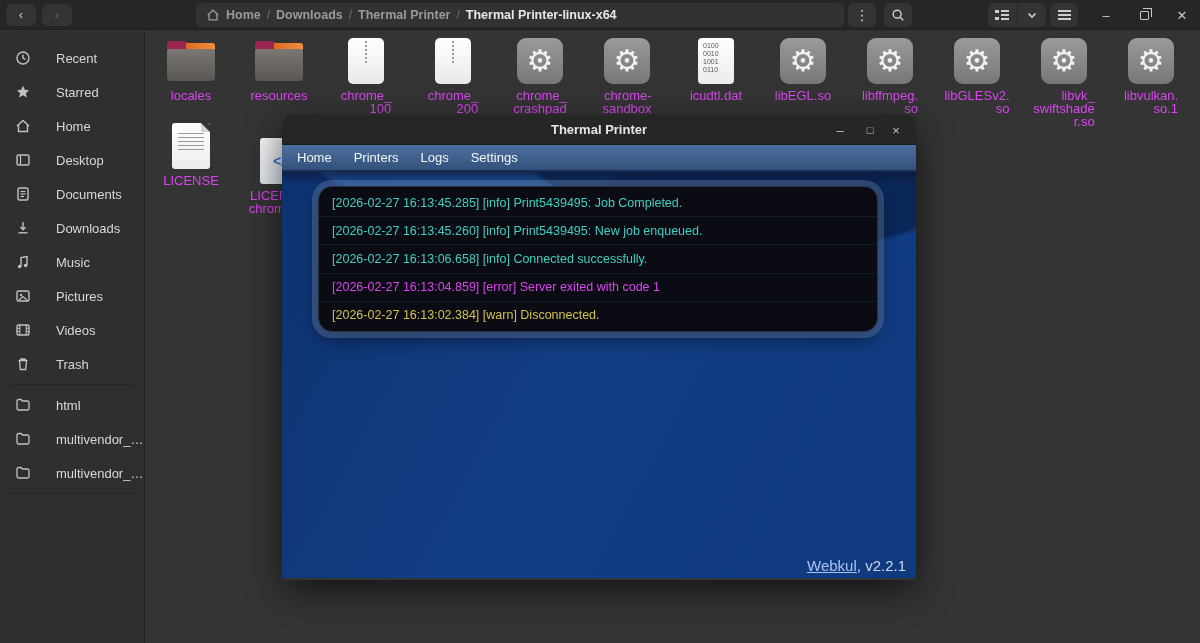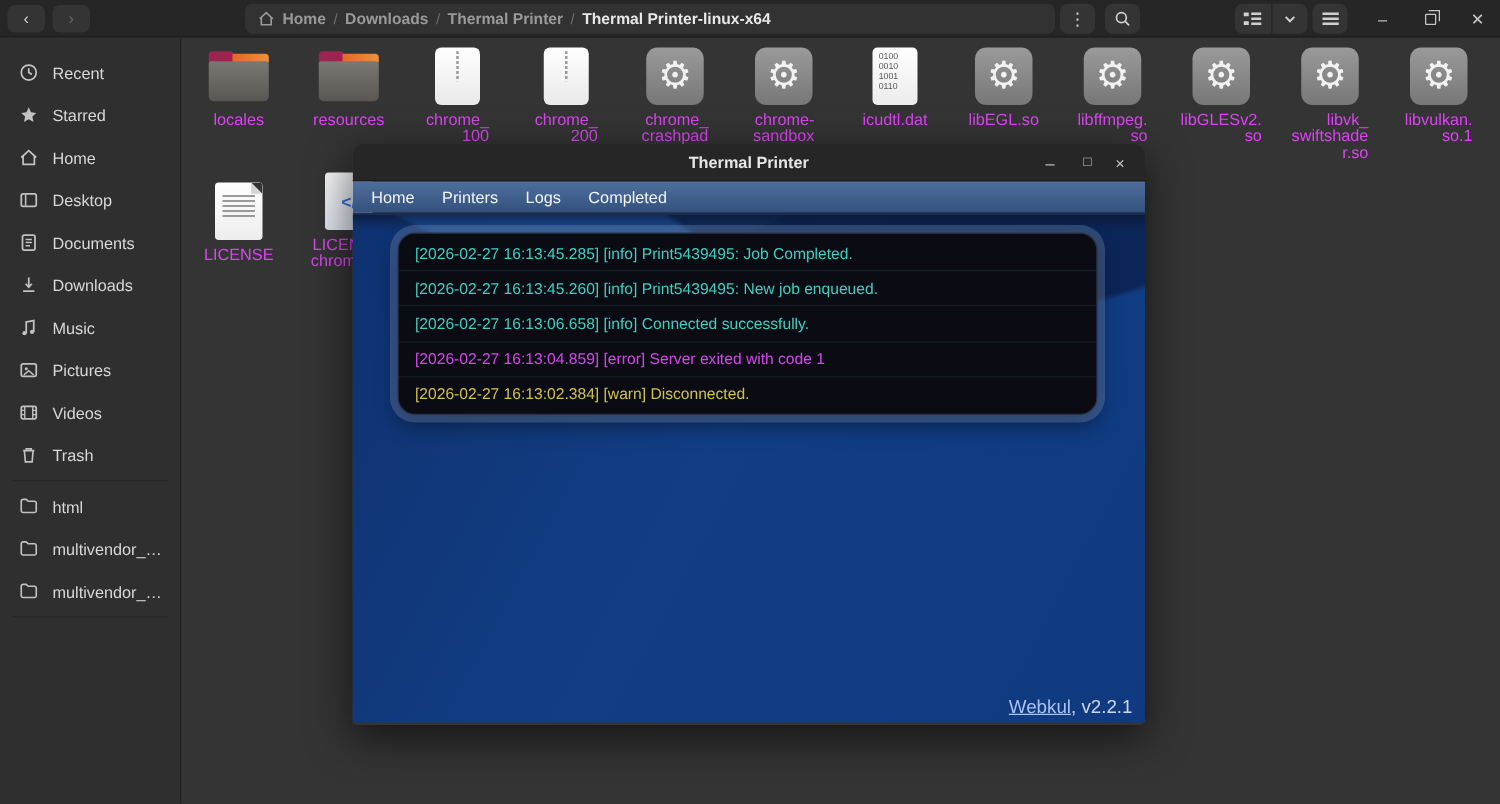--- a/index.html
+++ b/index.html
@@ -37,21 +37,21 @@
   .listglyph { width:14px; height:12px; position:relative; }
   .listglyph::before { content:""; position:absolute; left:0; top:1px; width:4px; height:3px; background:#d0d0d0; box-shadow:0 7px 0 #d0d0d0; }
   .listglyph::after { content:""; position:absolute; left:6px; top:1px; width:8px; height:2px; background:#d0d0d0;
             box-shadow:0 4px 0 #d0d0d0, 0 8px 0 #d0d0d0; }
   .hamglyph { width:13px; height:10px; border-top:2px solid #d0d0d0; border-bottom:2px solid #d0d0d0; position:relative; }
   .hamglyph::before { content:""; position:absolute; left:0; top:2px; width:13px; height:2px; background:#d0d0d0; }
 
   
   .sidebar { position:absolute; left:0; top:31px; width:145px; height:612px; background:#2f2f2f;
              border-right:1px solid #222; padding-top:10px; }
-  .side-item { height:34px; display:flex; align-items:center; padding-left:15px; gap:11px; color:#d8d8d8;
+  .side-item { height:34px; display:flex; align-items:center; padding-left:15px; gap:25px; color:#d8d8d8;
                font-size:13px; }
   .side-item svg { flex:0 0 auto; }
   .side-sep { height:1px; background:#262626; margin:3px 10px; }
 
   
   .file { position:absolute; width:86px; display:flex; flex-direction:column; align-items:center; }
   .flabel { margin-top:5px; font-size:13px; line-height:13px; color:#d946ef; text-align:right; white-space:pre-line; }
   .ficon { width:50px; height:46px; position:relative; display:flex; align-items:center; justify-content:center; }
 
   .folder-icon { width:48px; height:40px; position:relative; }
@@ -402,21 +402,21 @@
   <div class="file" style="left:1108px;top:38px">
     <div class="ficon">
         <div class="exec-icon">
           <span class="gear">⚙</span>
         </div>
       </div>
     <div class="flabel">libvulkan.
 so.1</div>
   </div>
 
-  <div class="file" style="left:148px;top:146px">
+  <div class="file" style="left:148px;top:123px">
     <div class="ficon">
         <div class="doc-icon"></div>
       </div>
     <div class="flabel">LICENSE</div>
   </div>
   <div class="file" style="left:236px;top:138px">
     <div class="ficon">
         <div class="html-icon">
           <span>&lt;/</span>
         </div>
@@ -431,21 +431,21 @@
   <div class="app-titlebar">
     <span class="app-title">Thermal Printer</span>
     <span class="app-ctl ac-min">–</span>
     <span class="app-ctl ac-max">□</span>
     <span class="app-ctl ac-cls">×</span>
   </div>
   <div class="app-menubar">
     <span class="menu-item">Home</span>
     <span class="menu-item">Printers</span>
     <span class="menu-item">Logs</span>
-    <span class="menu-item">Completed</span>
+    <span class="menu-item">Settings</span>
   </div>
   <div class="app-body">
     <div class="log-panel">
       <div class="log-row lv-info">[2026-02-27 16:13:45.285] [info] Print5439495: Job Completed.</div>
       <div class="log-row lv-info">[2026-02-27 16:13:45.260] [info] Print5439495: New job enqueued.</div>
       <div class="log-row lv-info">[2026-02-27 16:13:06.658] [info] Connected successfully.</div>
       <div class="log-row lv-error">[2026-02-27 16:13:04.859] [error] Server exited with code 1</div>
       <div class="log-row lv-warn">[2026-02-27 16:13:02.384] [warn] Disconnected.</div>
     </div>
     <div class="credit"><a href="#">Webkul</a><span>, v2.2.1</span></div>

